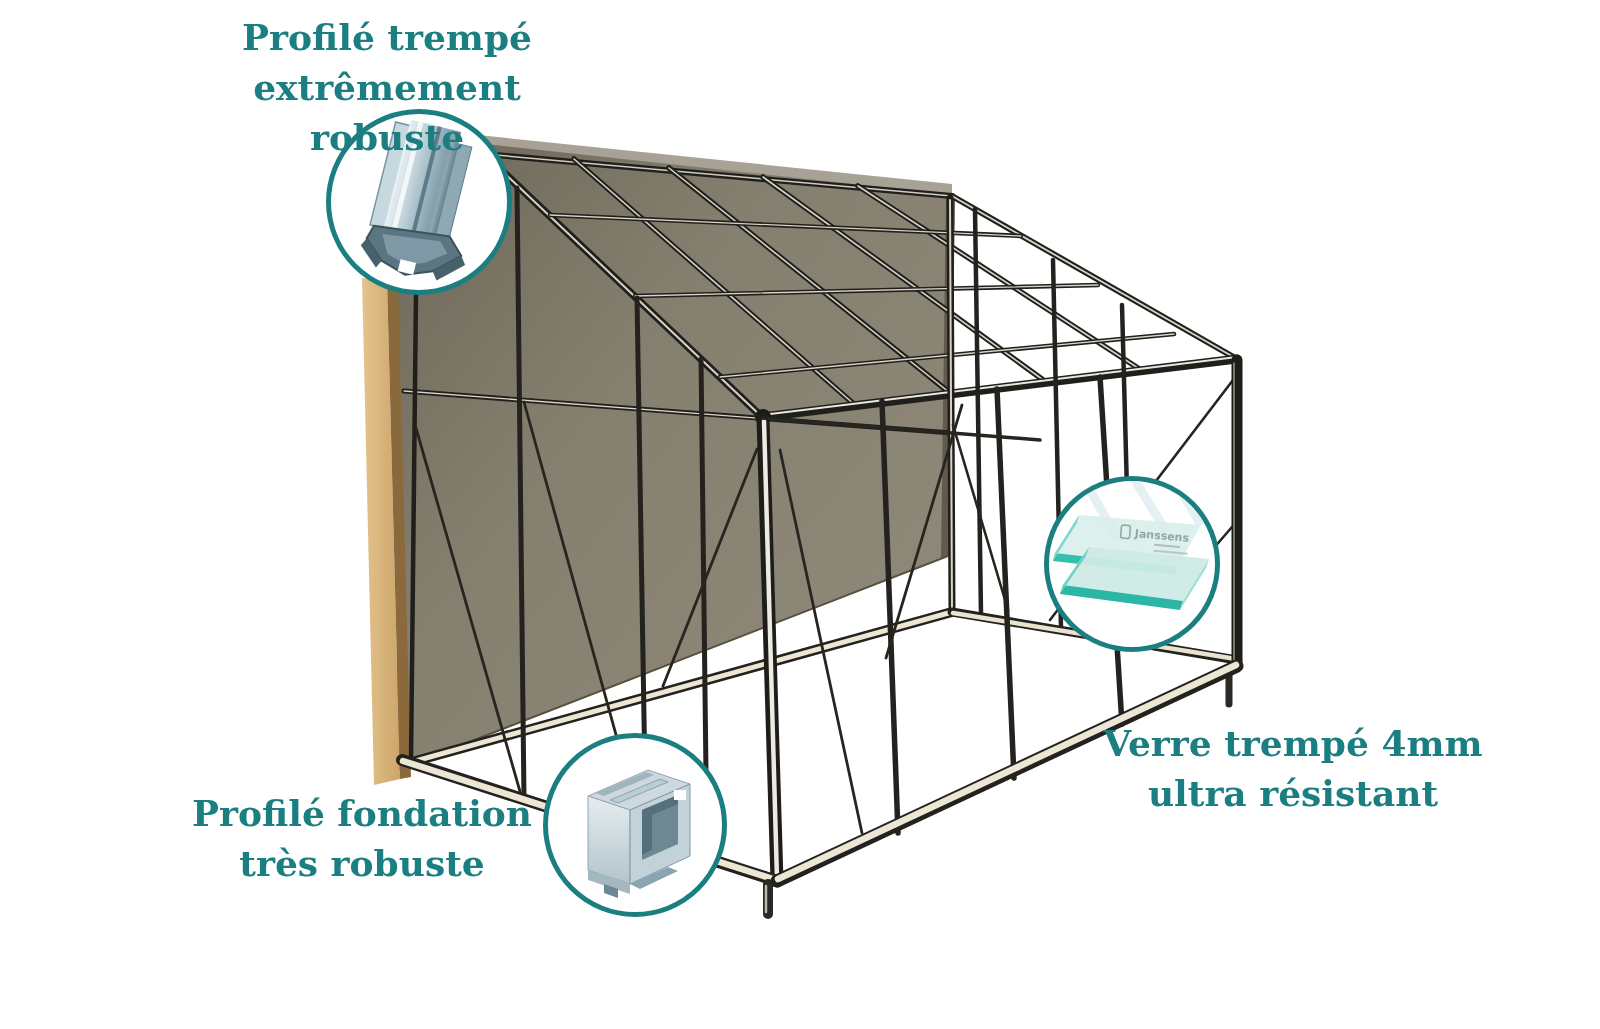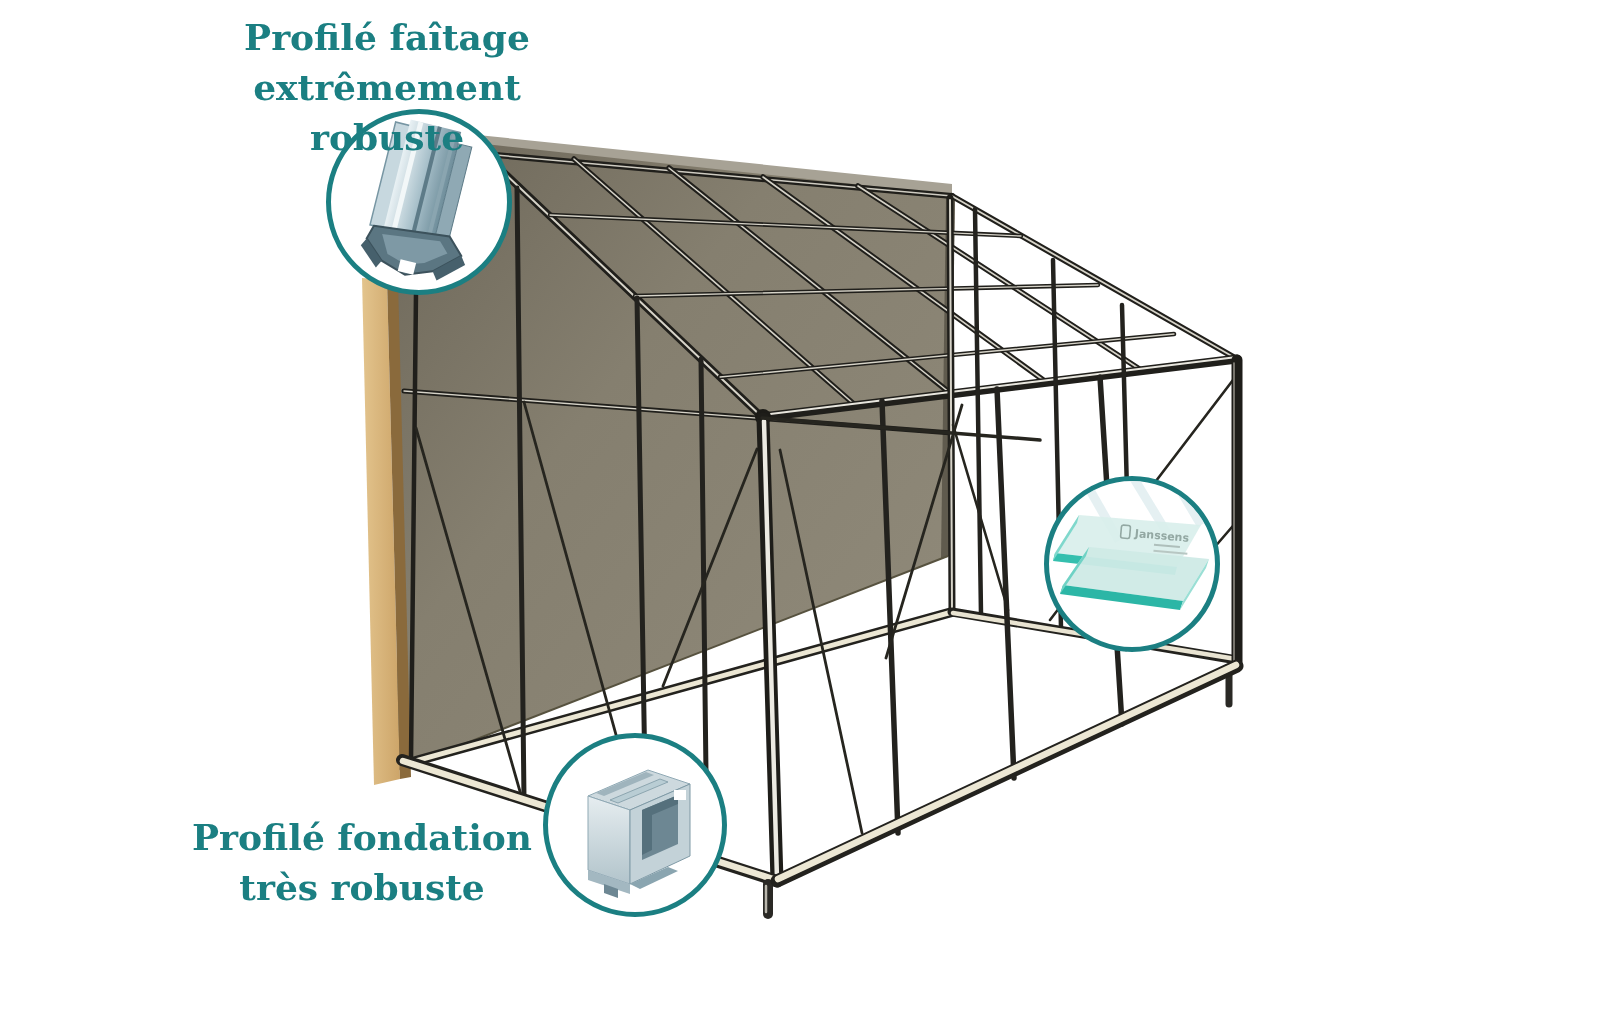--- a/index.html
+++ b/index.html
@@ -215,23 +215,27 @@
       <g transform="rotate(5 96 52)">
         <rect x="72" y="46" width="9" height="13" fill="none" stroke="#93a8a3" stroke-width="1.6" rx="2"></rect>
         <text x="86" y="57" font-family="DejaVu Sans, sans-serif" font-size="11" font-weight="700" fill="#93a8a3">Janssens</text>
         <rect x="106" y="62" width="26" height="2" fill="#aebfbb"></rect>
         <rect x="106" y="68" width="34" height="2" fill="#b8c7c3"></rect>
       </g>
     </svg>
   </div>
 
   <div class="label" style="left:177px;top:12px;">
-    <span>Profilé faîtage</span>
+    <span>Profilé trempé</span>
     <span>extrêmement robuste</span>
   </div>
 
-  <div class="label" style="left:152px;top:788px;margin-top:24px;">
+  <div class="label" style="left:152px;top:788px;">
     <span>Profilé fondation</span>
     <span>très robuste</span>
   </div>
 
+  <div class="label" style="left:1083px;top:718px;">
+    <span>Verre trempé 4mm</span>
+    <span>ultra résistant</span>
+  </div>
 
 </div>
 
 </body></html>

